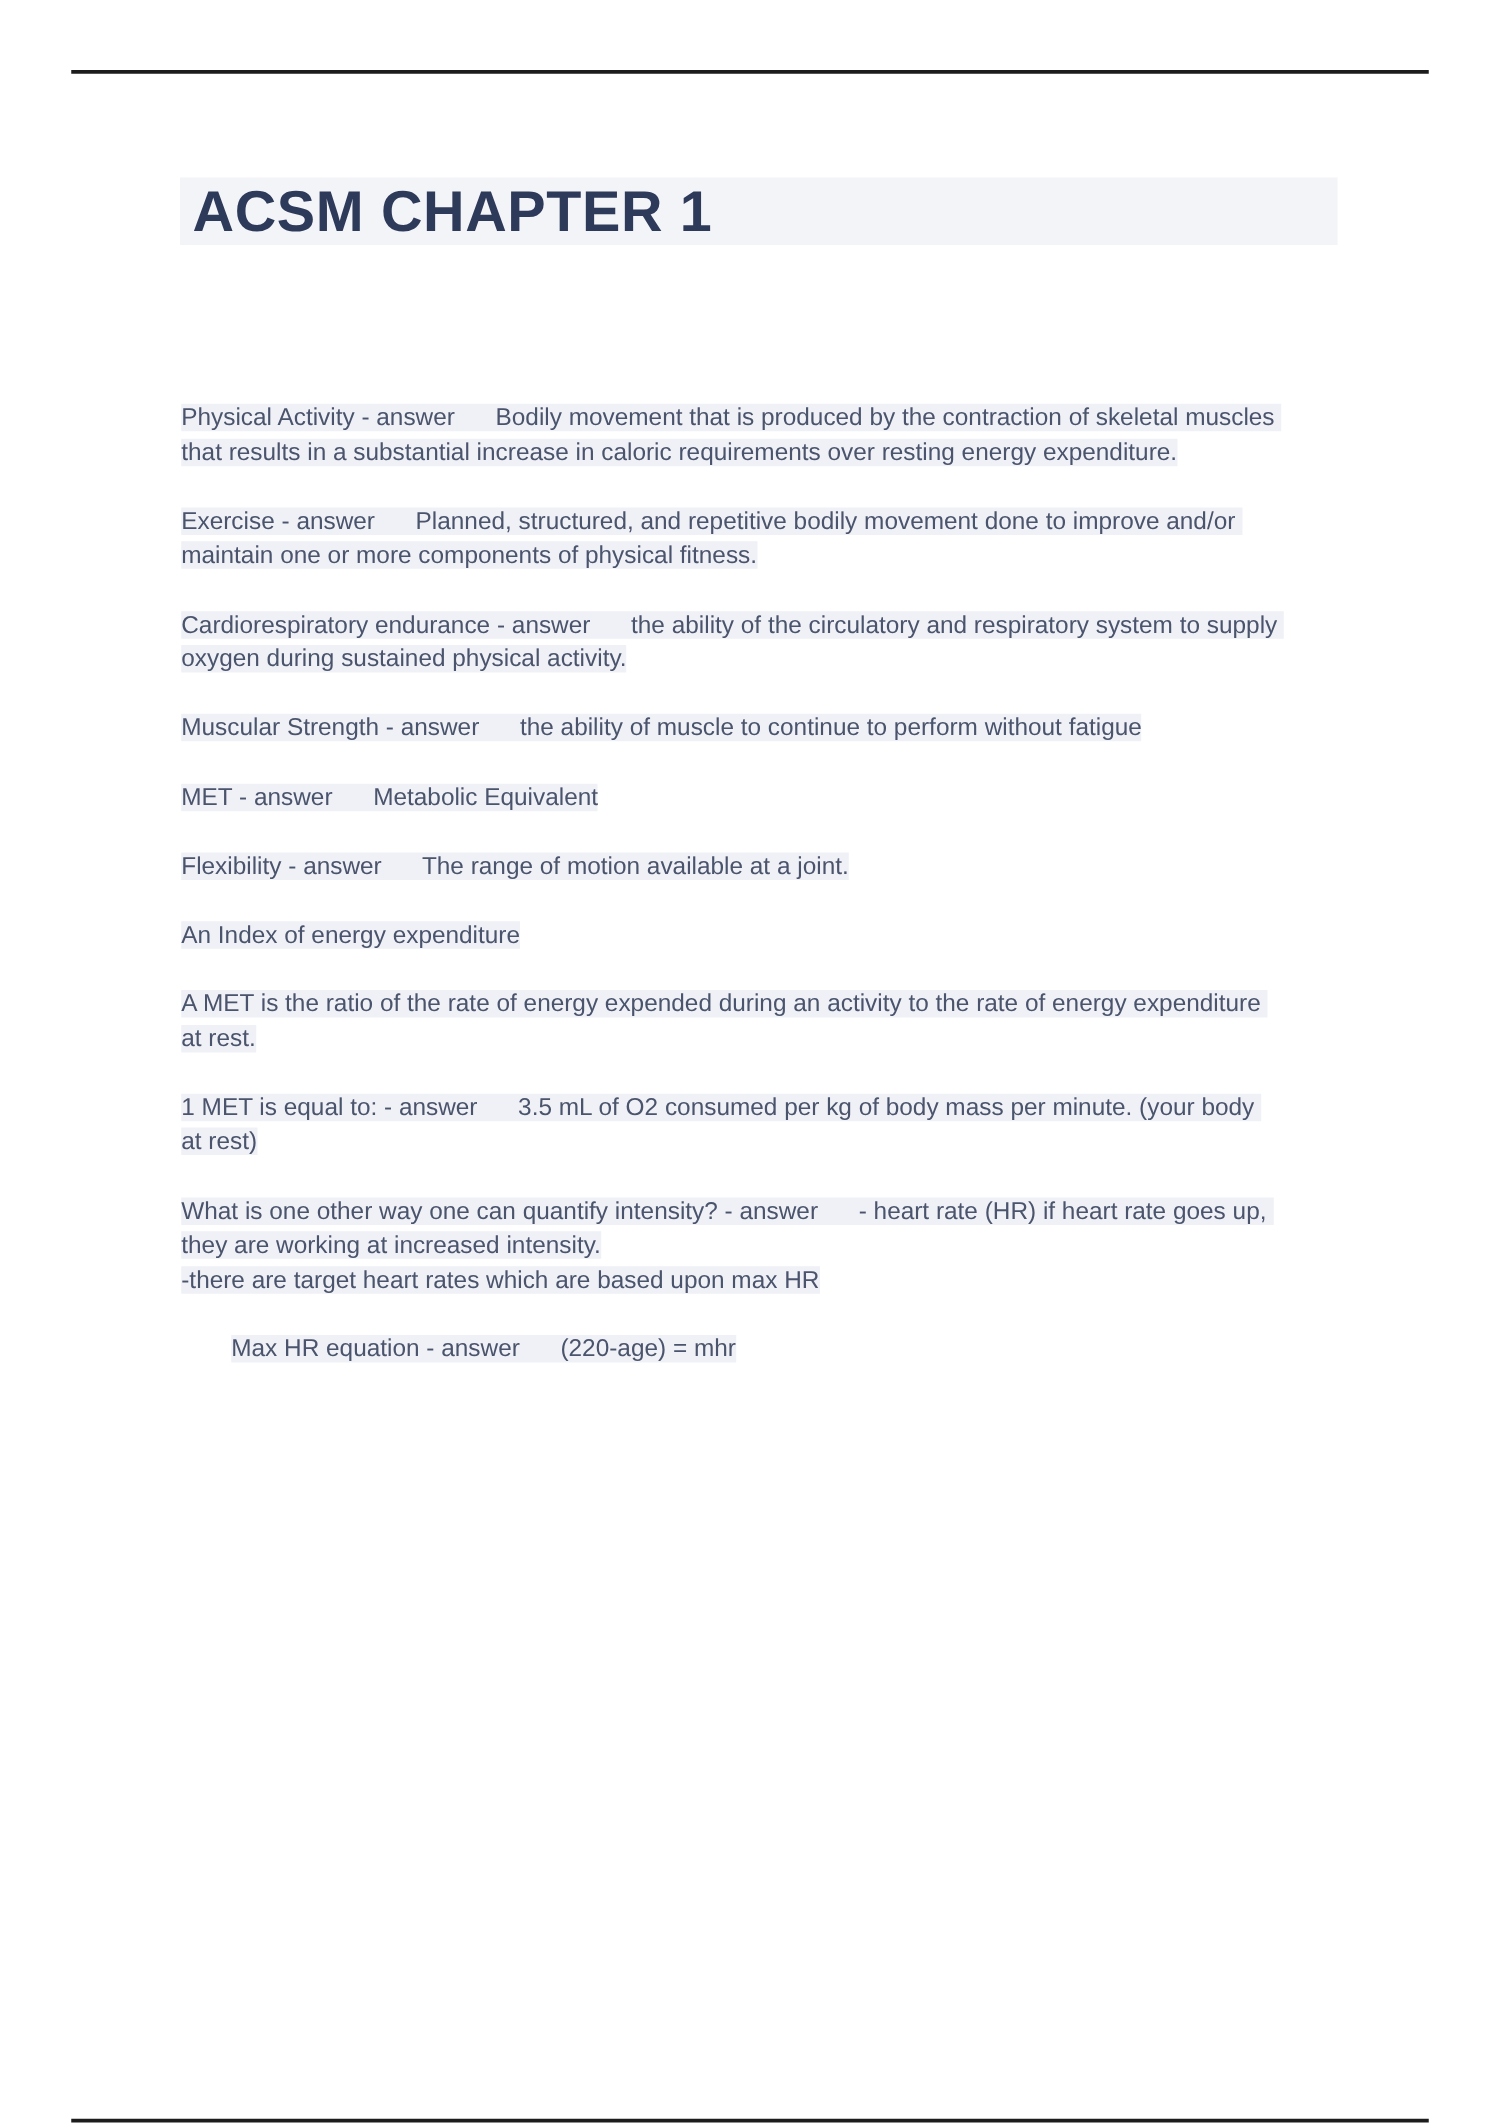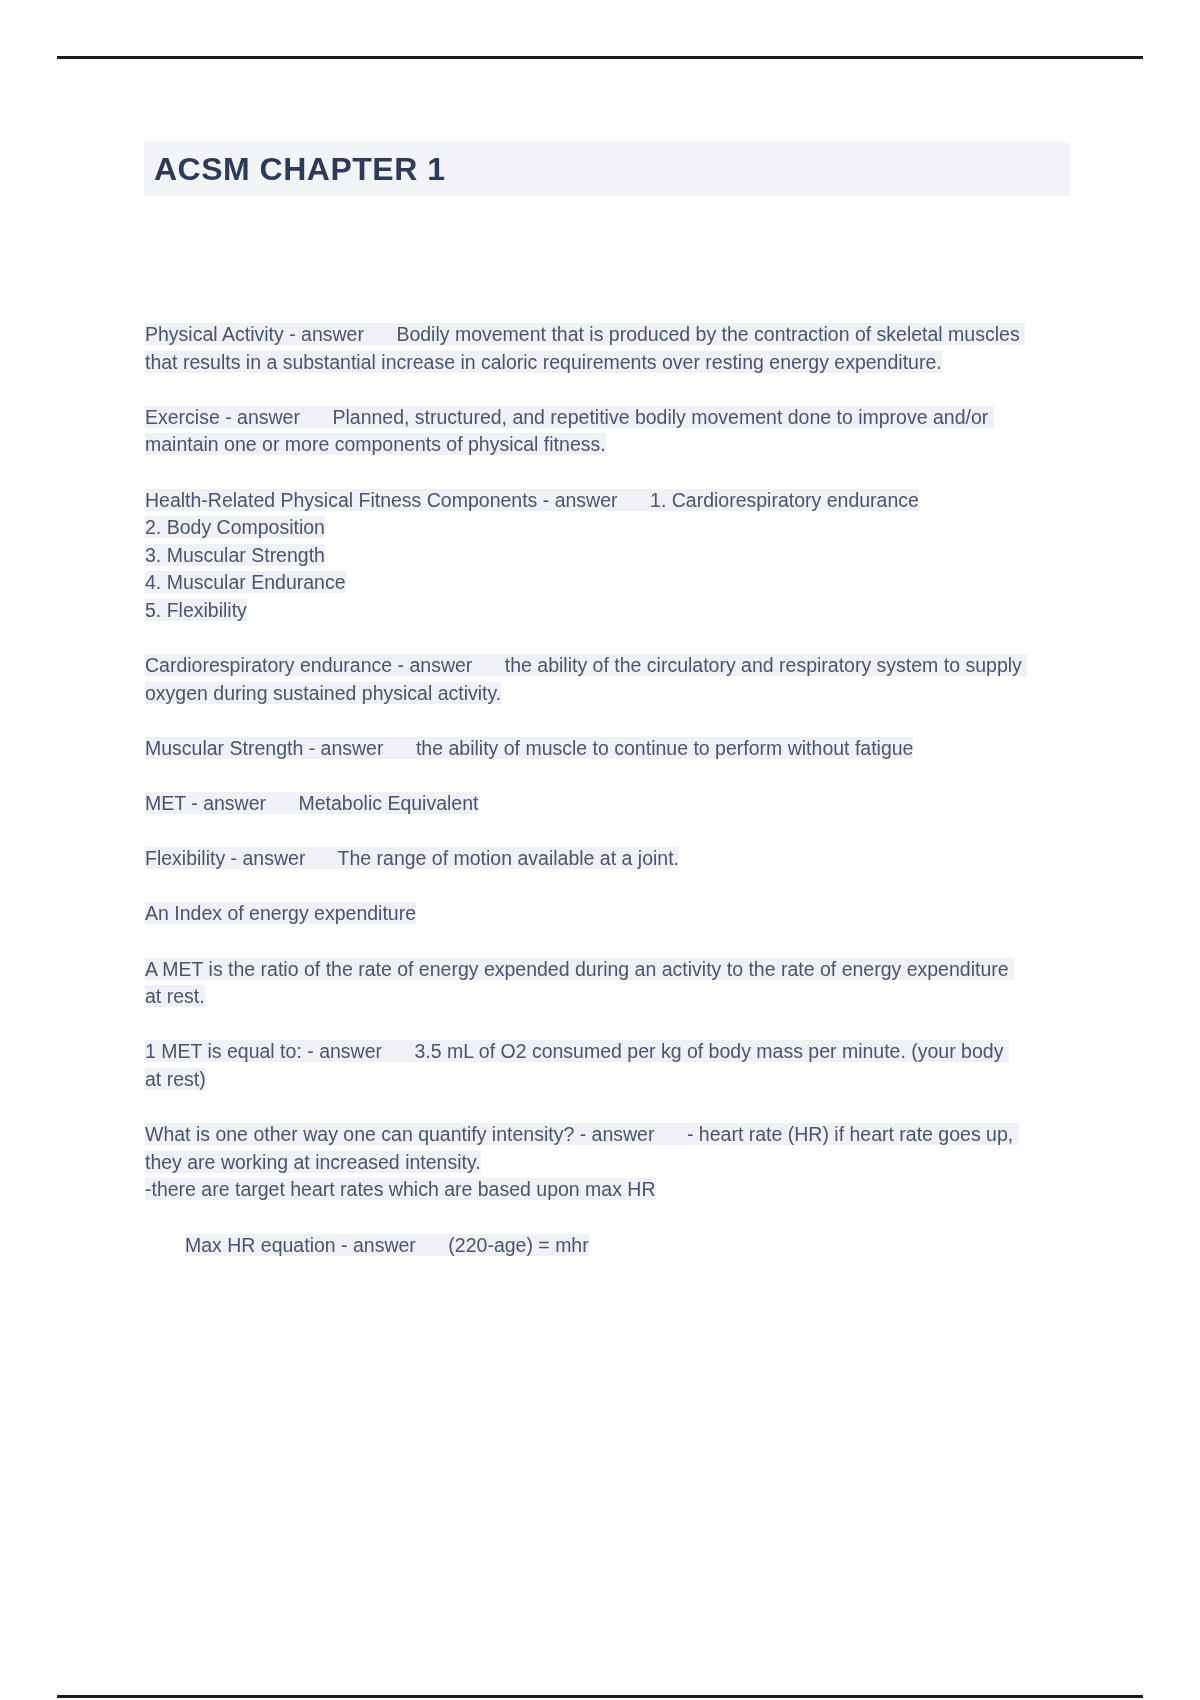--- a/index.html
+++ b/index.html
@@ -27,21 +27,21 @@
 
   .title {
     position: absolute;
     left: 144px;
     top: 142px;
     width: 926px;
     height: 54px;
     margin: 0;
     background: var(--title-bg, #f3f4f8);
     color: var(--title-text, #2e3a59);
-    font-size: 32px;
+    font-size: 46px;
     font-weight: bold;
     line-height: 54px;
     padding-left: 10px;
     box-sizing: border-box;
     letter-spacing: 0.5px;
     white-space: nowrap;
   }
 
   .content {
     position: absolute;
@@ -67,25 +67,20 @@
 <body>
 
 <div class="page">
   <div class="rule rule-top"></div>
 
   <h1 class="title">ACSM CHAPTER 1</h1>
 
   <div class="content">
     <p class="para"><span class="hl">Physical Activity - answer      Bodily movement that is produced by the contraction of skeletal muscles that results in a substantial increase in caloric requirements over resting energy expenditure.</span></p>
     <p class="para"><span class="hl">Exercise - answer      Planned, structured, and repetitive bodily movement done to improve and/or maintain one or more components of physical fitness.</span></p>
-    <p class="para"><span class="hl">Health-Related Physical Fitness Components - answer      1. Cardiorespiratory endurance
-2. Body Composition
-3. Muscular Strength
-4. Muscular Endurance
-5. Flexibility</span></p>
     <p class="para"><span class="hl">Cardiorespiratory endurance - answer      the ability of the circulatory and respiratory system to supply oxygen during sustained physical activity.</span></p>
     <p class="para"><span class="hl">Muscular Strength - answer      the ability of muscle to continue to perform without fatigue</span></p>
     <p class="para"><span class="hl">MET - answer      Metabolic Equivalent</span></p>
     <p class="para"><span class="hl">Flexibility - answer      The range of motion available at a joint.</span></p>
     <p class="para"><span class="hl">An Index of energy expenditure</span></p>
     <p class="para"><span class="hl">A MET is the ratio of the rate of energy expended during an activity to the rate of energy expenditure at rest.</span></p>
     <p class="para"><span class="hl">1 MET is equal to: - answer      3.5 mL of O2 consumed per kg of body mass per minute. (your body at rest)</span></p>
     <p class="para"><span class="hl">What is one other way one can quantify intensity? - answer      - heart rate (HR) if heart rate goes up, they are working at increased intensity.
 -there are target heart rates which are based upon max HR</span></p>
     <p class="para"><span class="hl">Max HR equation - answer      (220-age) = mhr</span></p>

